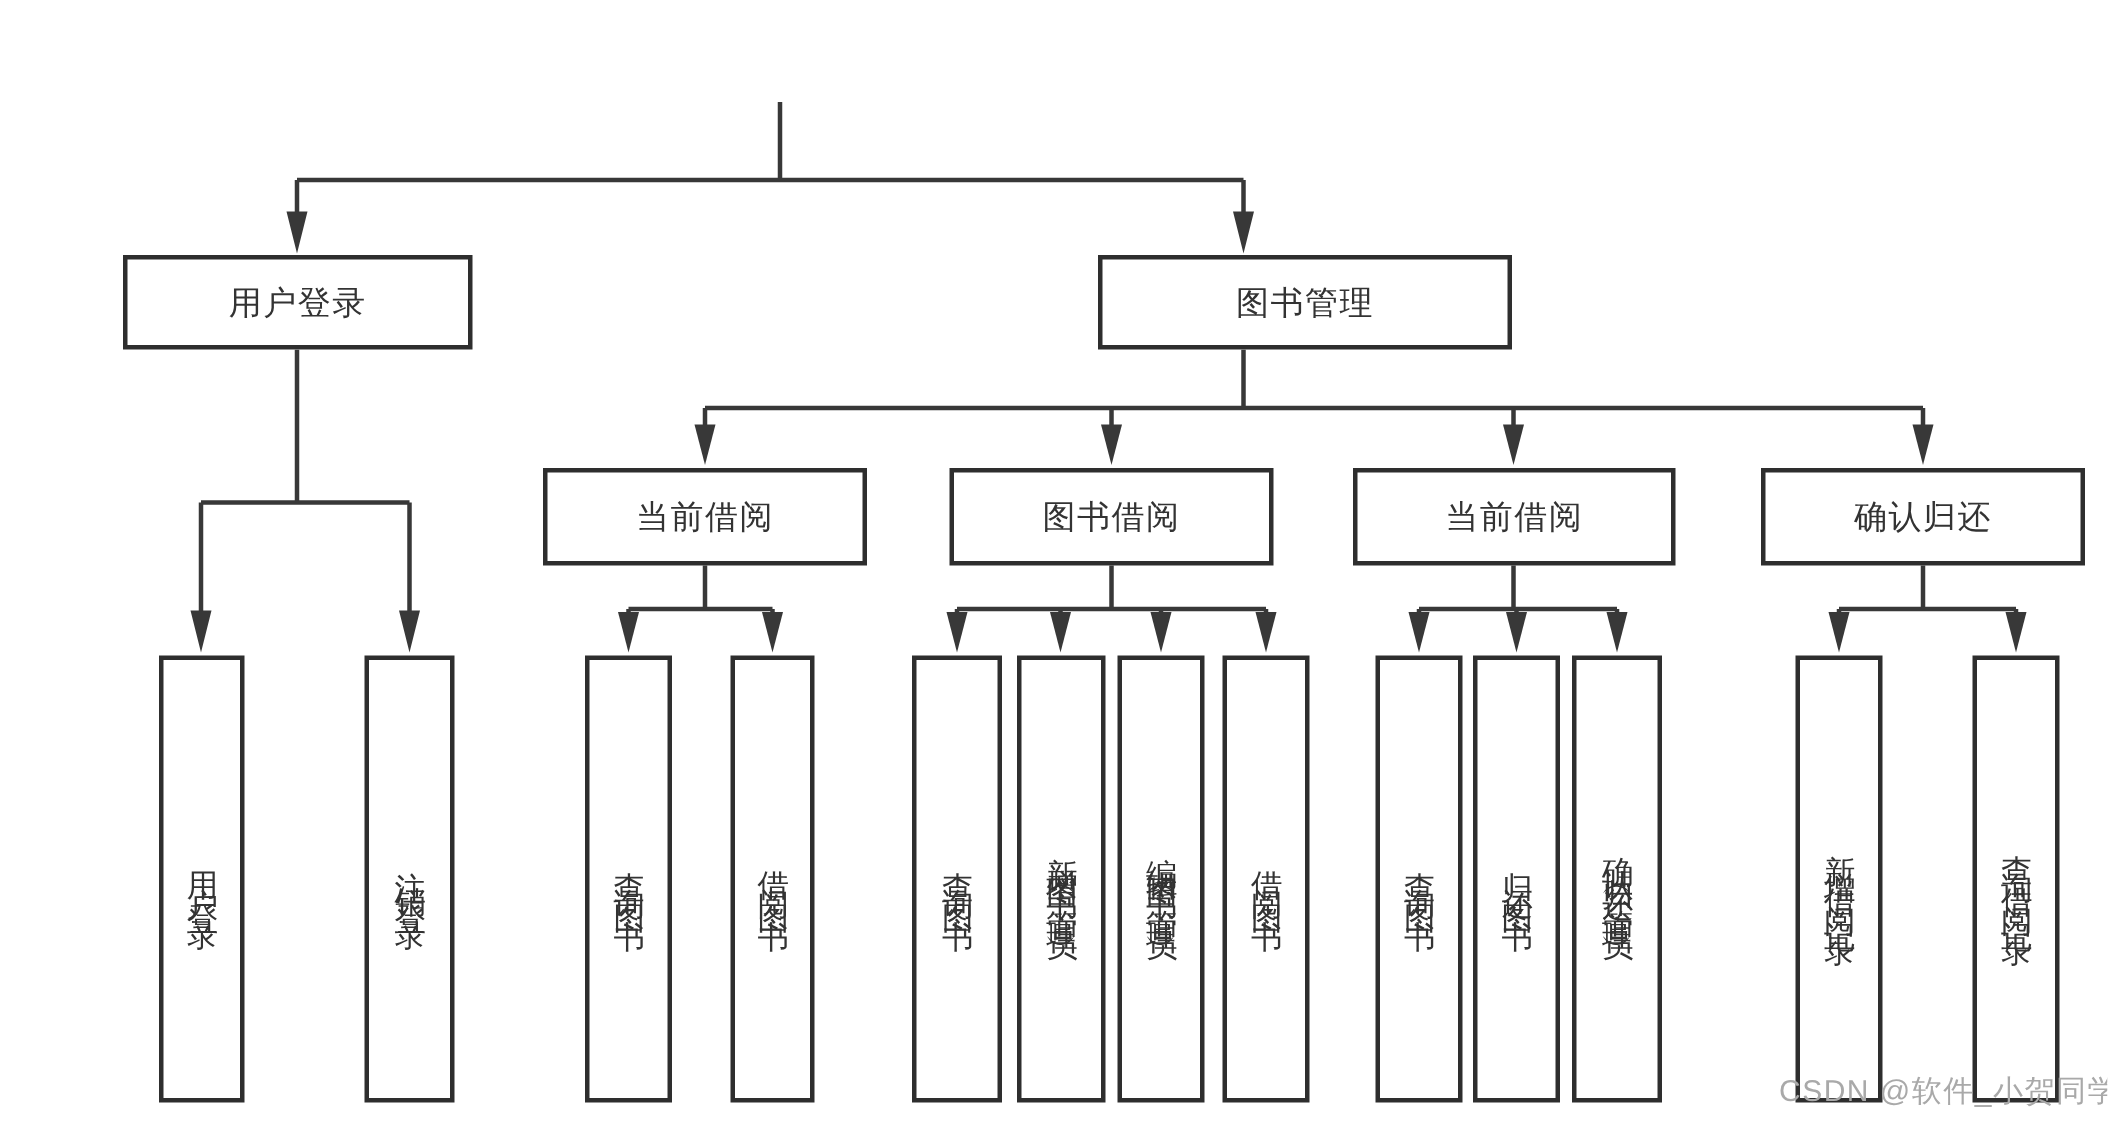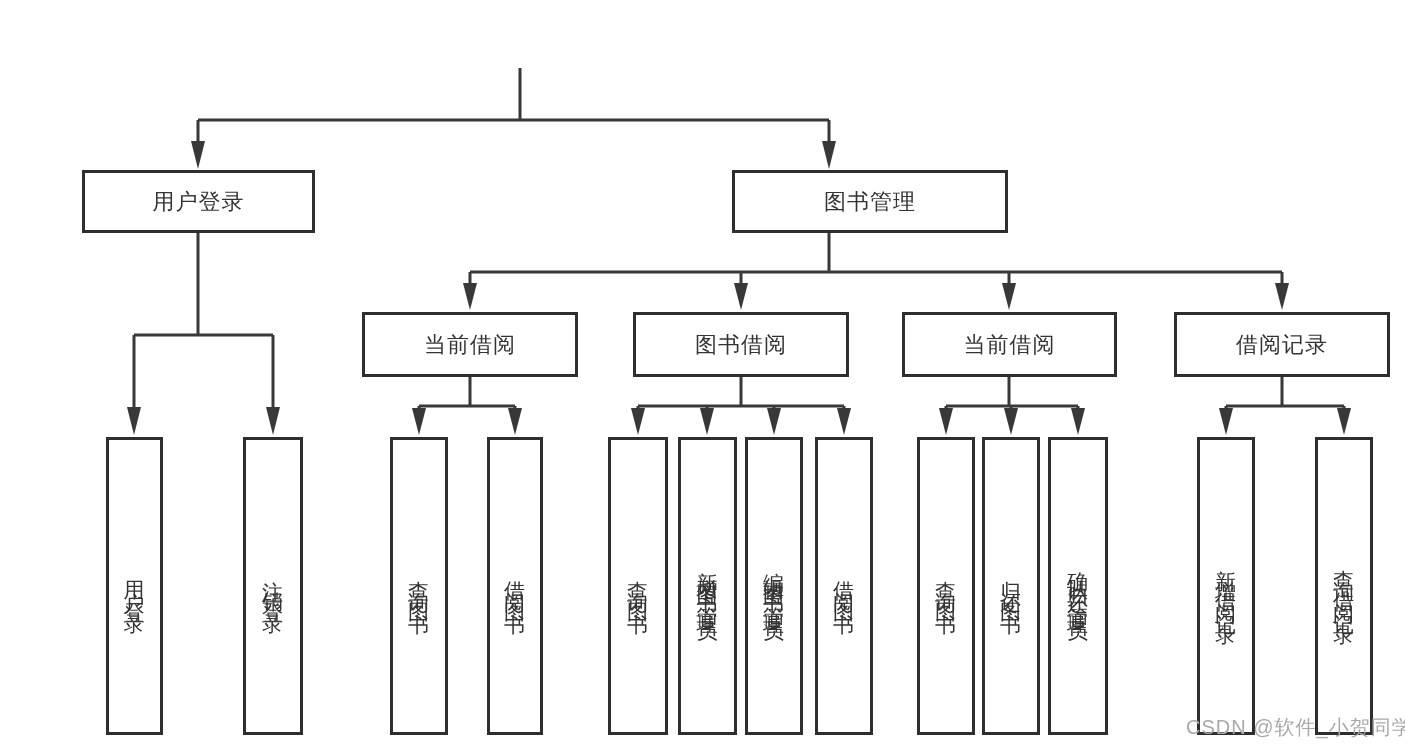--- a/index.html
+++ b/index.html
@@ -108,21 +108,21 @@
   <div class="node h-node" style="left:362px;top:312px;width:216px;height:65px;">
     <span>当前借阅</span>
   </div>
   <div class="node h-node" style="left:633px;top:312px;width:216px;height:65px;font-family:Liberation Serif, serif;">
     <span>图书借阅</span>
   </div>
   <div class="node h-node" style="left:902px;top:312px;width:215px;height:65px;">
     <span>当前借阅</span>
   </div>
   <div class="node h-node" style="left:1174px;top:312px;width:216px;height:65px;">
-    <span>借阅记录</span>
+    <span>确认归还</span>
   </div>
 
   <div class="node v-node" style="left:106px;top:437px;width:57px;height:298px;">
     <span class="vtext">用户登录</span>
   </div>
   <div class="node v-node" style="left:243px;top:437px;width:60px;height:298px;">
     <span class="vtext">注销登录</span>
   </div>
 
   <div class="node v-node" style="left:390px;top:437px;width:58px;height:298px;">

